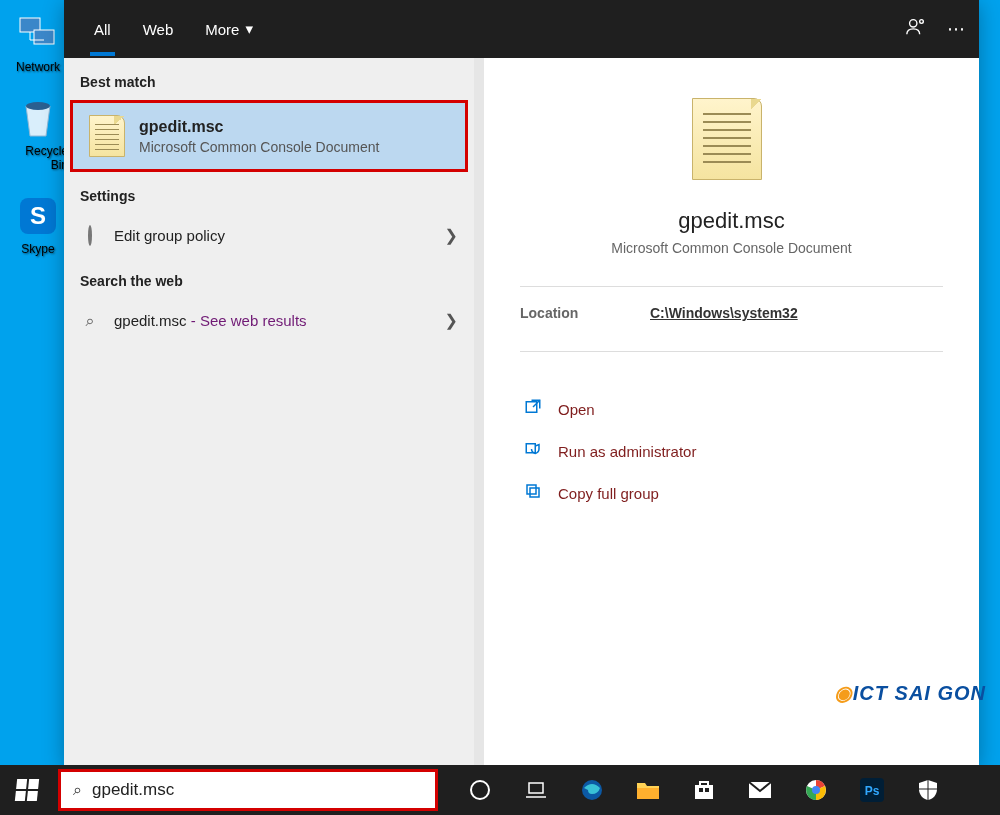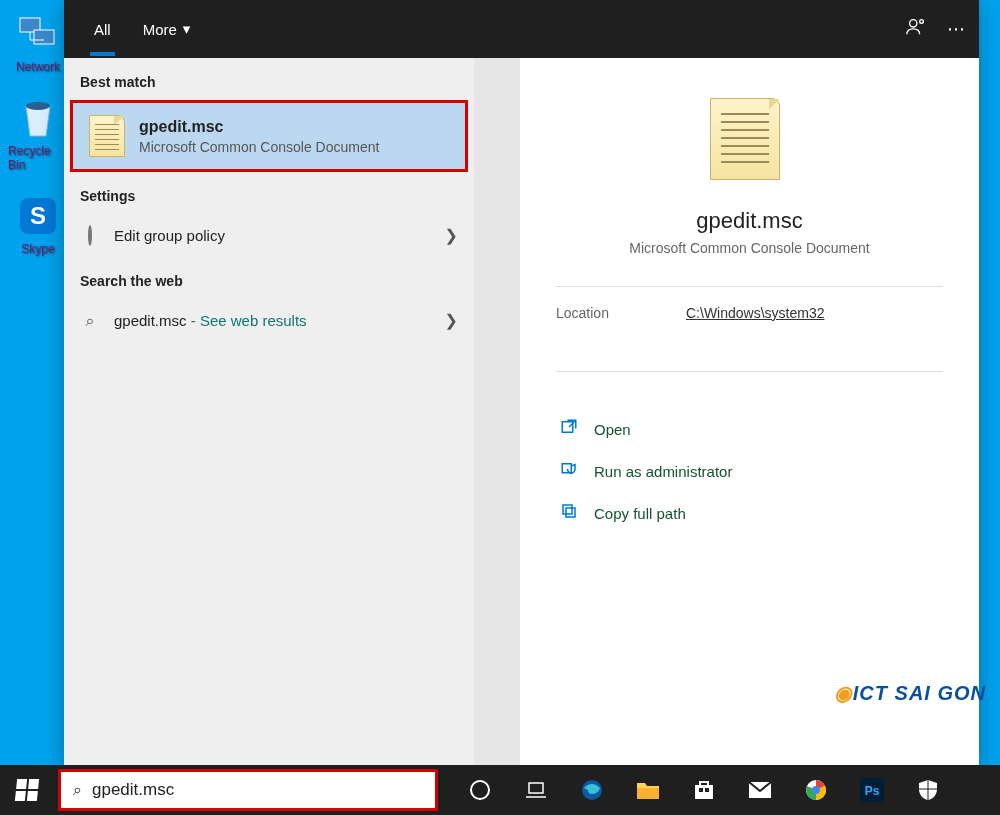--- a/index.html
+++ b/index.html
@@ -2,62 +2,62 @@
 <html><head>
 <meta charset="utf-8">
 <style>
 * { margin: 0; padding: 0; box-sizing: border-box; font-family: 'Segoe UI', Tahoma, sans-serif; }
 body { width: 1000px; height: 815px; background: #00a2ed; overflow: hidden; position: relative; }
 
 .desktop { position: absolute; top: 0; left: 0; width: 1000px; height: 765px; }
 .desktop-icons { position: absolute; left: 8px; top: 10px; display: flex; flex-direction: column; gap: 20px; }
 .desktop-icon { width: 60px; display: flex; flex-direction: column; align-items: center; gap: 2px; cursor: pointer; }
 .desktop-icon .ico { width: 48px; height: 48px; display: flex; align-items: center; justify-content: center; }
-.desktop-icon .lbl { color: #701a75; font-size: 12px; text-align: left; text-shadow: 1px 1px 2px rgba(0,0,0,.6); }
+.desktop-icon .lbl { color: #000000; font-size: 12px; text-align: right; text-shadow: 1px 1px 2px rgba(0,0,0,.6); }
 
 .search-panel { position: absolute; left: 64px; top: 0; width: 915px; height: 765px; background: #e6e6e6; display: flex; flex-direction: column; box-shadow: 0 4px 20px rgba(0,0,0,.3); }
 .tabs { height: 58px; background: #1f1f1f; display: flex; align-items: center; padding: 0 14px; }
 .tab { color: #fff; padding: 0 16px; height: 54px; display: flex; align-items: center; font-size: 15px; cursor: pointer; position: relative; }
 .tab.active::after { content: ''; position: absolute; bottom: 0; left: 12px; right: 12px; height: 4px; background: #0078d4; }
 .tab .chevron { margin-left: 6px; }
 .tabs-right { margin-left: auto; display: flex; align-items: center; gap: 20px; color: #fff; }
 .tabs-right .icon-btn { cursor: pointer; font-size: 18px; }
 
-.content { flex: 1; display: flex; gap: 36px; }
+.content { flex: 1; display: flex; }
 .left-col { width: 410px; background: #efefef; padding: 0; }
 .right-col { flex: 1; background: #fff; padding: 40px 36px 20px 36px; display: flex; flex-direction: column; margin-left: 10px; }
 
 .section-label { font-size: 14px; font-weight: 600; color: #222; padding: 16px 16px 10px 16px; }
 .best-match-item { display: flex; align-items: center; gap: 14px; background: #bcd8f0; border: 3px solid #d40000; padding: 12px 16px; margin: 0 6px; }
 .doc-icon { width: 36px; height: 42px; background: linear-gradient(#fff4cc, #f5e4a0); border: 1px solid #c9b36b; border-top-right-radius: 8px; position: relative; }
 .doc-icon::before { content:''; position:absolute; right:0; top:0; width:10px; height:10px; background: linear-gradient(135deg,#e9d88f 50%, transparent 50%);}
 .doc-lines { position:absolute; top:8px; left:5px; right:5px; bottom:6px; background: repeating-linear-gradient(#9b8b55 0 1px, transparent 1px 5px); }
 .best-match-item .txt .title { font-size: 16px; font-weight: 600; color: #222; }
 .best-match-item .txt .sub { font-size: 14px; color: #555; margin-top: 3px; }
 
 .list-item { display: flex; align-items: center; gap: 14px; padding: 12px 16px; cursor: pointer; justify-content: flex-end; }
 .list-item .chev { margin-left: auto; color: #555; font-size: 16px; }
 .list-item .ico { width: 20px; text-align:center; color: #555; font-size: 16px; }
 .list-item .t { font-size: 15px; color: #222; }
-.list-item .t .muted { color: #0f766e; }
+.list-item .t .muted { color: #701a75; }
 
 .preview { display: flex; flex-direction: column; align-items: center; }
 .preview .big-icon { width: 80px; height: 90px; margin-bottom: 20px; }
 .preview .big-icon .doc-icon { width: 70px; height: 82px; position: relative; }
 .preview .big-icon .doc-lines { top:14px; left:10px; right:10px; bottom:12px; background: repeating-linear-gradient(#9b8b55 0 2px, transparent 2px 8px);}
 .preview .p-title { font-size: 22px; color: #222; }
 .preview .p-sub { font-size: 14px; color: #666; margin-top: 6px; }
 
 .divider { height: 1px; background: #ddd; margin: 30px 0 18px 0; }
-.meta-row { display: flex; font-size: 14px; margin-bottom: 20px; }
+.meta-row { display: flex; font-size: 14px; margin-bottom: 0; font-weight: bold; }
 .meta-row .k { width: 130px; color: #666; }
 .meta-row .v { color: #333; text-decoration: underline; cursor: pointer; }
 
 .actions { margin-top: 20px; display: flex; flex-direction: column; gap: 4px; }
-.action { display: flex; align-items: center; gap: 14px; padding: 8px 4px; cursor: pointer; font-size: 15px; color: #14532d; }
+.action { display: flex; align-items: center; gap: 14px; padding: 8px 4px; cursor: pointer; font-size: 15px; color: #7f1d1d; }
 .action .ai { width: 20px; color: #0078d4; font-size: 16px; }
 
 .watermark { position: absolute; right: 14px; bottom: 60px; font-size: 20px; font-weight: 700; font-style: italic; color: #0a4fa0; letter-spacing: 1px; margin-left: 38px; }
 .watermark .orb { color: #f59c1a; }
 
 .taskbar { position: absolute; bottom: 0; left: 0; width: 1000px; height: 50px; background: #1f1f1f; display: flex; align-items: center; }
 .start-btn { width: 54px; height: 50px; display: flex; align-items: center; justify-content: center; cursor: pointer; }
 .win-logo { display: grid; grid-template-columns: 10px 10px; grid-template-rows: 10px 10px; gap: 2px; transform: skewX(-6deg); }
 .win-logo div { background: #fff; }
 .searchbox-wrap { width: 380px; height: 42px; background: #fff; display: flex; align-items: center; padding: 0 12px; gap: 10px; border: 3px solid #d40000; margin-left: 4px; }
@@ -103,20 +103,23 @@
       <div class="lbl">Skype</div>
     </div>
   </div>
 
   <div class="search-panel">
     <div class="tabs">
       <div class="tab active">
           <span>All</span>
         </div>
       <div class="tab">
+          <span>Web</span>
+        </div>
+      <div class="tab">
           <span>More</span>
           <span class="chevron">▾</span>
         </div>
       <div class="tabs-right">
         <span class="icon-btn"><svg width="22" height="22" viewBox="0 0 24 24" fill="none" stroke="#fff" stroke-width="1.5">
               <circle cx="9" cy="8" r="4"></circle>
               <path d="M2 20c0-4 3-6 7-6s7 2 7 6"></path>
               <circle cx="18" cy="6" r="2"></circle>
             </svg></span>
         <span class="icon-btn">⋯</span>
@@ -181,21 +184,21 @@
                   <rect x="3" y="5" width="12" height="12"></rect>
                   <path d="M15 8l5-2v6c0 3-2 5-5 6-3-1-5-3-5-6"></path>
                 </svg></span>
             <span>Run as administrator</span>
           </div>
           <div class="action">
             <span class="ai"><svg width="18" height="18" viewBox="0 0 24 24" fill="none" stroke="#0078d4" stroke-width="2">
                   <rect x="8" y="8" width="12" height="12"></rect>
                   <rect x="4" y="4" width="12" height="12"></rect>
                 </svg></span>
-            <span>Copy full path</span>
+            <span>Copy full group</span>
           </div>
         </div>
       </div>
     </div>
   </div>
 
   <div class="watermark"><span class="orb">◉</span><span>ICT SAI GON</span></div>
 </div>
 
 <div class="taskbar">

